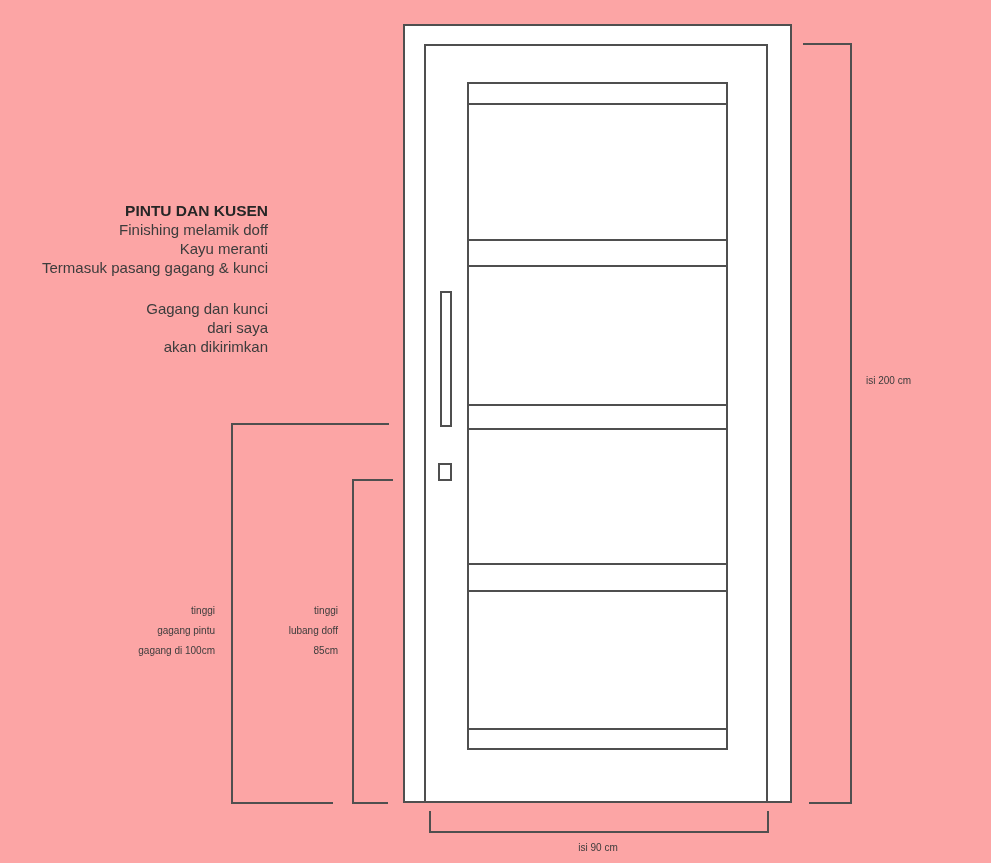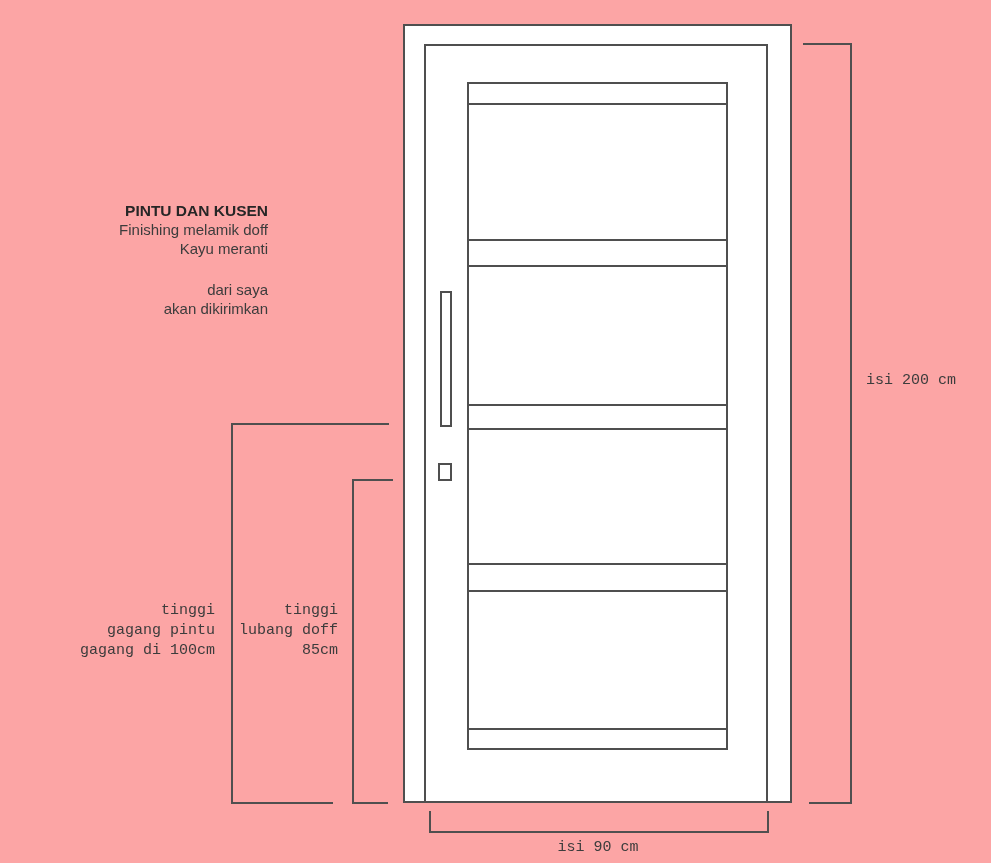--- a/index.html
+++ b/index.html
@@ -37,39 +37,40 @@
   }
   .spec-title {
     font-weight: bold;
     color: #262626;
     font-size: 15.5px;
   }
   .spec-gap { height: 22px; }
   
   .dim-label {
     position: absolute;
-    font-size: 15px;
+    font-size: 10px;
     line-height: 20px;
     white-space: nowrap;
     color: #3c3c3c;
-    font-family: Liberation Mono, monospace;
   }
   .dim-label.right { text-align: right; margin-left: 44px; }
   .dim-label.center { text-align: center; }
 </style>
 </head>
 <body>
 
 <div class="stage">
 
   <div class="spec">
     <div class="spec-title">PINTU DAN KUSEN</div>
     <div class="spec-line">Finishing melamik doff</div>
     <div class="spec-line">Kayu meranti</div>
+    <div class="spec-line">Termasuk pasang gagang &amp; kunci</div>
     <div class="spec-gap"></div>
+    <div class="spec-line">Gagang dan kunci</div>
     <div class="spec-line">dari saya</div>
     <div class="spec-line">akan dikirimkan</div>
   </div>
 
   <div class="box" style="left:403px; top:24px; width:389px; height:779px;"></div>
   <div class="box" style="left:424px; top:44px; width:344px; height:759px;"></div>
   <div class="box" style="left:467px; top:82px; width:261px; height:668px;"></div>
 
   <div class="line" style="left:468px; top:103px; width:259px; height:2px;"></div>
   <div class="line" style="left:468px; top:239px; width:259px; height:2px;"></div>

